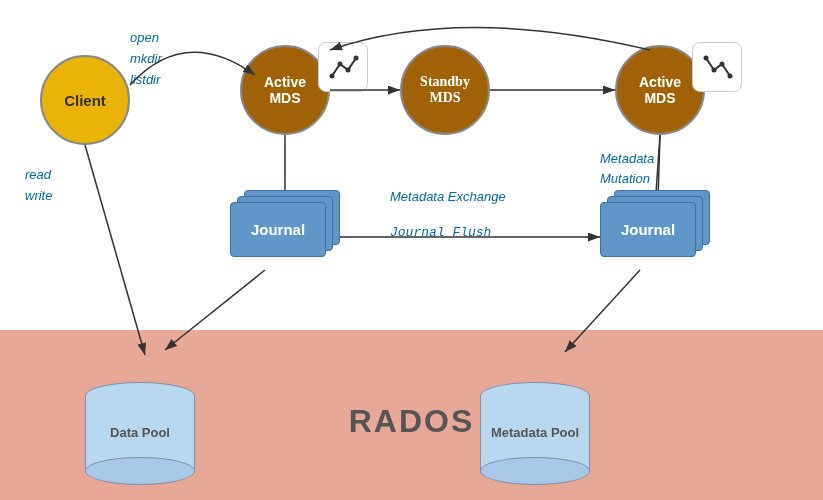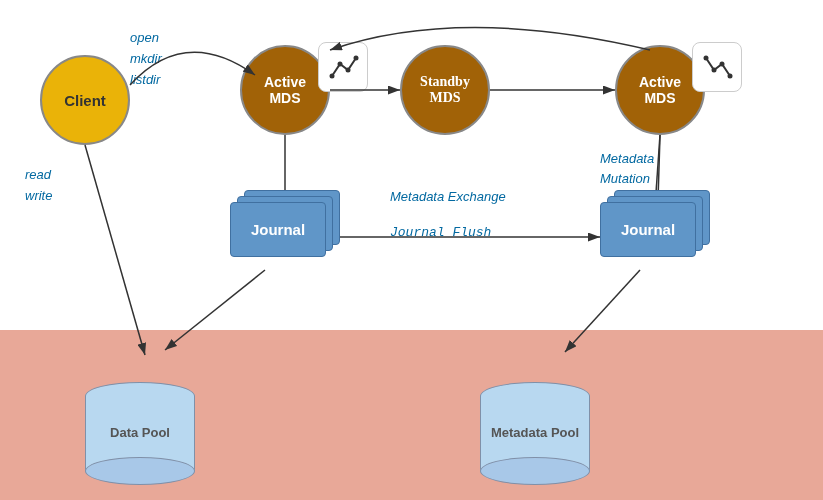--- a/index.html
+++ b/index.html
@@ -200,20 +200,21 @@
       height: 500px;
       pointer-events: none;
     }
   </style>
 </head>
 <body>
 
 <div id="diagram">
 
   <div class="rados-bg"></div>
+  <div class="rados-label">RADOS</div>
 
   <div class="client-circle">
     <span>Client</span>
   </div>
 
   <div class="mds-circle active-mds-1">
     Active<br>MDS
   </div>
 
   <div class="mds-circle standby-mds">

